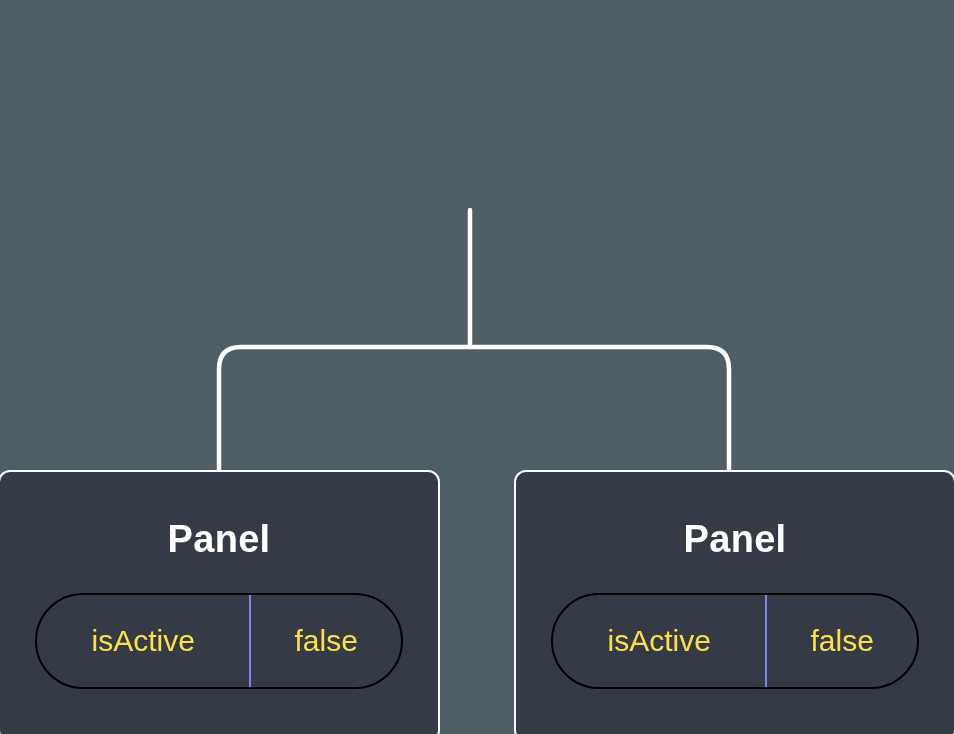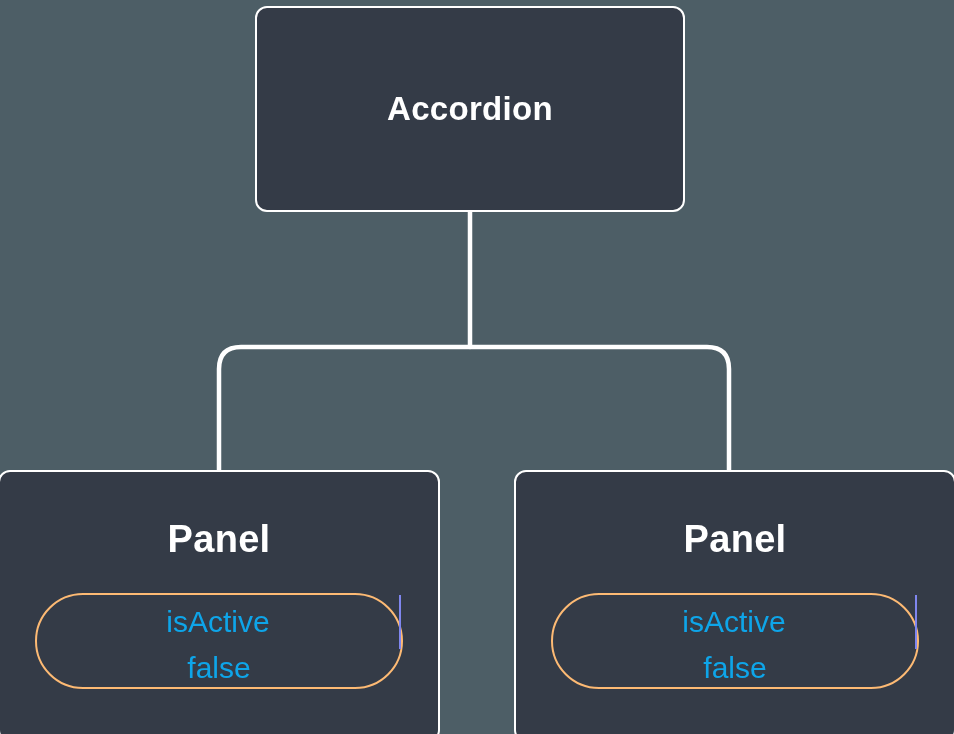--- a/index.html
+++ b/index.html
@@ -64,27 +64,26 @@
     margin-top: 46px;
     font-size: 38px;
     font-weight: 600;
     letter-spacing: 0.3px;
   }
   .state-pill {
     margin-top: 32px;
     box-sizing: border-box;
     width: 368px;
     height: 96px;
-    border: 2px solid #fdba74;
+    border: 2px solid #000000;
     border-radius: 60px;
     display: flex;
     align-items: stretch;
-    color: #0ea5e9;
+    color: #fde047;
     font-size: 30px;
-    flex-direction: column;
   }
   .state-key {
     flex: 1.42;
     display: flex;
     align-items: center;
     justify-content: center;
     border-right: 2px solid #7f86ef;
   }
   .state-value {
     flex: 1;
@@ -96,23 +95,20 @@
 </head>
 <body>
 
 <div class="stage">
 
   <svg class="connectors" viewBox="0 0 954 734" xmlns="http://www.w3.org/2000/svg">
     <path d="M 470 210 L 470 347" fill="none" stroke="#ffffff" stroke-width="4.5" stroke-linecap="round"></path>
     <path d="M 219 470 L 219 369 Q 219 347 241 347 L 707 347 Q 729 347 729 369 L 729 470" fill="none" stroke="#ffffff" stroke-width="4.5" stroke-linecap="round"></path>
   </svg>
 
-  <div class="node root-node">
-    <span class="root-label">Accordion</span>
-  </div>
 
   <div class="node panel-node panel-left">
     <span class="panel-label">Panel</span>
     <div class="state-pill">
       <span class="state-key">isActive</span>
       <span class="state-value">false</span>
     </div>
   </div>
 
   <div class="node panel-node panel-right">

